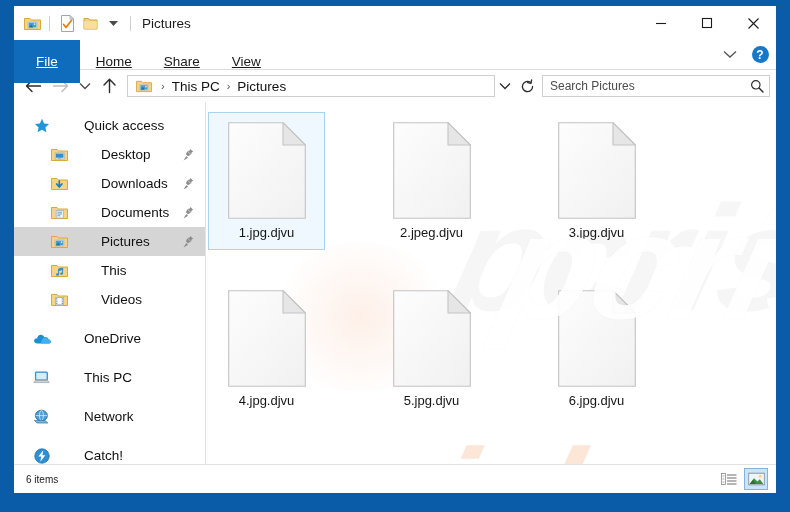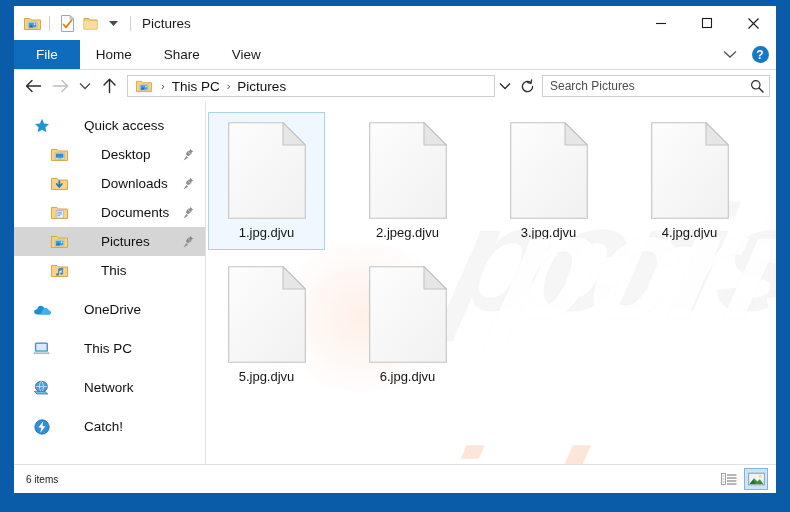--- a/index.html
+++ b/index.html
@@ -73,22 +73,23 @@
     background: #ffffff;
     position: relative;
     border-bottom: 1px solid #dcdcdc;
   }
   .tab {
     display: flex; align-items: center; justify-content: center;
     font-size: 13.5px;
     color: #1b1b1b;
     padding: 0 16px;
     min-width: 44px;
-    height: 29px;
+    height: 43px;
     box-sizing: border-box;
+    text-decoration: underline;
   }
   .tab.file {
     background: #0f6cbd;
     color: #ffffff;
     padding: 0 22px;
   }
   .ribbon-right {
     position: absolute; right: 4px; top: 0;
     height: 29px;
     display: flex; align-items: center; gap: 6px;
@@ -232,20 +233,21 @@
     background: #ffffff;
     overflow: hidden;
   }
   #filegrid {
     position: relative;
     padding: 10px 0 0 2px;
     display: flex;
     flex-wrap: wrap;
     align-content: flex-start;
     z-index: 2;
+    gap: 24px;
   }
   .file-item {
     width: 117px;
     height: 138px;
     margin: 0 24px 6px 0;
     display: flex; flex-direction: column;
     align-items: center;
     box-sizing: border-box;
     padding-top: 9px;
     border: 1px solid transparent;
@@ -569,20 +571,35 @@
           <div class="nav-item indent">
             <span class="nav-ico">
               <svg width="17" height="15" viewBox="0 0 17 15">
                 <path d="M0.5 2.5 L6 2.5 L7.3 4 L16.5 4 L16.5 13.5 L0.5 13.5 Z" fill="#f6d386" stroke="#d9a93e" stroke-width="1"></path>
                 <path d="M11.6 5 L11.6 10.6 M7.6 6 L11.6 5 L11.6 6.6 L7.6 7.6 Z M7.6 6 L7.6 11.4" fill="#2f8fd0" stroke="#2f8fd0" stroke-width="1"></path>
                 <ellipse cx="6.5" cy="11.5" rx="1.5" ry="1.2" fill="#2f8fd0"></ellipse>
                 <ellipse cx="10.5" cy="10.7" rx="1.4" ry="1.1" fill="#2f8fd0"></ellipse>
               </svg>
             </span>
             <span class="nav-label">This</span>
+          </div>
+          <div class="nav-item indent">
+            <span class="nav-ico">
+              <svg width="17" height="15" viewBox="0 0 17 15">
+                <path d="M0.5 2.5 L6 2.5 L7.3 4 L16.5 4 L16.5 13.5 L0.5 13.5 Z" fill="#f6d386" stroke="#d9a93e" stroke-width="1"></path>
+                <rect x="4.6" y="5.6" width="8" height="7.2" fill="#ffffff" stroke="#9bb0c2" stroke-width="0.8"></rect>
+                <rect x="5.1" y="6.2" width="1.3" height="1.3" fill="#6d9ac4"></rect>
+                <rect x="5.1" y="8.5" width="1.3" height="1.3" fill="#6d9ac4"></rect>
+                <rect x="5.1" y="10.7" width="1.3" height="1.3" fill="#6d9ac4"></rect>
+                <rect x="10.7" y="6.2" width="1.3" height="1.3" fill="#6d9ac4"></rect>
+                <rect x="10.7" y="8.5" width="1.3" height="1.3" fill="#6d9ac4"></rect>
+                <rect x="10.7" y="10.7" width="1.3" height="1.3" fill="#6d9ac4"></rect>
+              </svg>
+            </span>
+            <span class="nav-label">Videos</span>
           </div>
           <div class="nav-gap"></div>
           <div class="nav-item">
             <span class="nav-ico">
               <svg width="19" height="14" viewBox="0 0 19 14">
                 <path d="M4.6 11.6 C2 11.6 0.8 10 1.1 8.5 C1.4 7 2.9 6.2 4.2 6.4 C4.3 4 6.4 2.4 8.6 2.9 C10.1 3.2 11 4.2 11.4 5.2 C13.3 4.6 15.3 5.8 15.6 7.6 C17.2 7.8 18 8.9 17.8 10.1 C17.6 11.1 16.6 11.6 15.5 11.6 Z" fill="#1a8fd4"></path>
                 <path d="M11.4 5.2 C13.3 4.6 15.3 5.8 15.6 7.6 C17.2 7.8 18 8.9 17.8 10.1 C17.6 11.1 16.6 11.6 15.5 11.6 L8 11.6 C8 9 9.4 6.2 11.4 5.2 Z" fill="#3fb0e8"></path>
               </svg>
             </span>
             <span class="nav-label">OneDrive</span>

